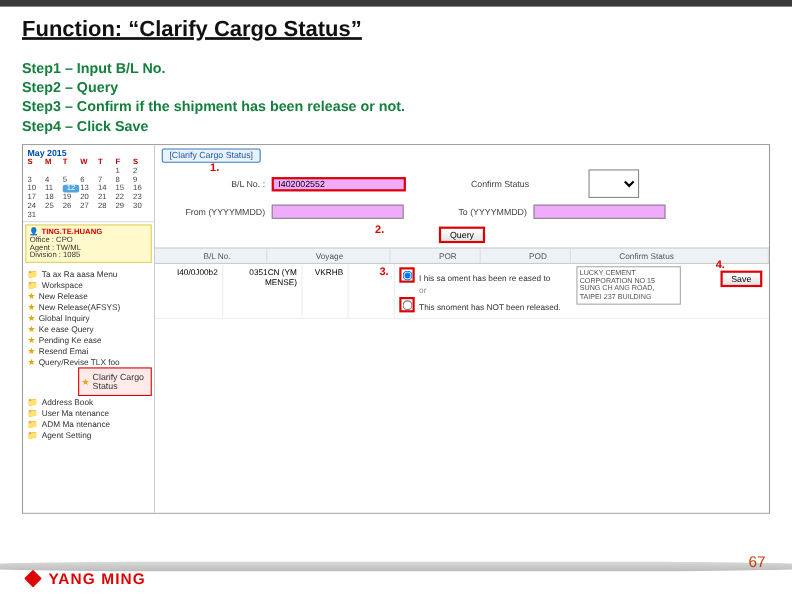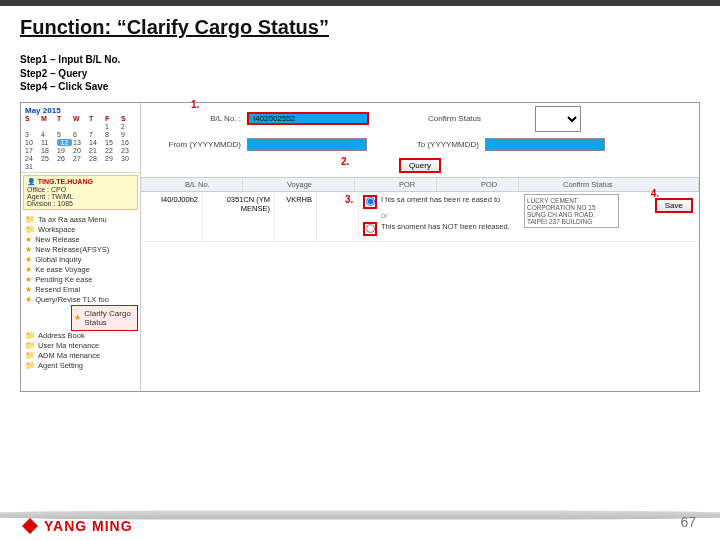--- a/index.html
+++ b/index.html
@@ -1,22 +1,22 @@
 <!DOCTYPE html>
 <html><head>
 <meta charset="utf-8">
 <style>
   * { box-sizing: border-box; margin: 0; padding: 0; }
   body { width: 720px; height: 540px; font-family: Arial, sans-serif; background: #fff; position: relative; overflow: hidden; }
   .topbar { height: 6px; background: #3a3a3a; }
   .title-area { padding: 10px 20px 8px; text-decoration: underline; }
   .title { font-size: 20px; font-weight: bold; text-decoration: underline; color: #111; }
   .steps { padding: 6px 20px 8px; }
-  .step { font-size: 10px; font-weight: bold; color: #000000; line-height: 1.35; }
-  .app { margin: 0 20px; border: 1px solid #999; font-size: 8px; background: #f5f5f5; position: relative; height: 290px; }
+  .step { font-size: 13px; font-weight: bold; color: #15803d; line-height: 1.35; }
+  .app { margin: 0 20px; border: 1px solid #999; font-size: 8px; background: #f5f5f5; position: relative; height: 336px; }
   .app-inner { display: flex; height: 100%; }
   .left-col { width: 120px; border-right: 1px solid #ccc; background: #fff; }
   .cal { padding: 3px 4px 2px; border-bottom: 1px solid #ddd; }
   .cal-title { color: #0047b3; font-weight: bold; font-size: 8px; }
   .cal-grid { display: grid; grid-template-columns: repeat(7,1fr); gap: 1px; font-size: 7px; color: #444; }
   .cal-grid .h { color: #b00; font-weight: bold; }
   .cal-grid .today { background: #4fa3e0; color: #fff; border-radius: 2px; text-align: center; }
   .time { padding: 3px 4px; font-weight: bold; font-size: 8px; border-bottom: 1px solid #ddd; }
   .user-box { background: #fff9cc; border: 1px solid #e0d060; margin: 2px; padding: 2px 3px; font-size: 7px; }
   .user-box .uname { color: #d00000; font-weight: bold; }
@@ -24,58 +24,59 @@
   .tree { padding: 3px 2px; font-size: 7.5px; }
   .tree-item { display: flex; align-items: center; gap: 3px; padding: 0.5px 2px; color: #333; cursor: pointer; }
   .tree-item .star { color: #e6a400; font-size: 8px; }
   .tree-item .folder { color: #c28a00; font-size: 8px; }
   .tree-item.sel { border: 1px solid #d00; background: #ffeaea; }
   .right-col { flex: 1; background: #fff; display: flex; flex-direction: column; }
   .tab-row { padding: 3px 6px; }
   .tab { display: inline-block; border: 1px solid #3a7ac0; color: #1a5aa0; background: #eaf2fb; padding: 1px 6px; font-size: 8px; border-radius: 2px; }
   .form-row { display: flex; align-items: center; gap: 6px; padding: 3px 10px; font-size: 8px; color: #444; position: relative; }
   .lbl { min-width: 90px; text-align: right; }
-  .inp { border: 1px solid #888; background: #0ea5e9; padding: 1px 4px; min-width: 90px; height: 13px; font-size: 8px; }
+  .inp { border: 1px solid #888; background: #f0abfc; padding: 1px 4px; min-width: 90px; height: 13px; font-size: 8px; }
   .inp.red { border: 2px solid #d00; }
   .sel { border: 1px solid #888; background: #fff; padding: 12px 2px; height: 14px; font-size: 8px; margin-left: 48px; }
   .marker { color: #d00; font-weight: bold; font-size: 10px; position: absolute; }
   .query-row { display: flex; justify-content: center; padding: 4px 0; position: relative; }
   .btn { border: 1px solid #888; background: linear-gradient(#fff,#e4e4e4); padding: 1px 8px; font-size: 8px; cursor: pointer; }
   .btn.red { border: 2px solid #d00; }
   .grid-head { display: flex; background: #eef2f6; border-top: 1px solid #ccc; border-bottom: 1px solid #ccc; font-size: 7.5px; color: #555; }
   .gh { padding: 2px 4px; border-right: 1px solid #ddd; margin-left: 40px; }
   .gh1{width:62px}.gh2{width:72px}.gh3{width:42px}.gh4{width:42px}.gh5{flex:1}
   .grid-row { display: flex; font-size: 7.5px; border-bottom: 1px solid #eee; }
   .gc { padding: 3px 4px; border-right: 1px solid #eee; text-align: right; }
   .confirm-cell { flex: 1; position: relative; padding: 3px 4px; }
   .radio-box { border: 2px solid #d00; display: inline-flex; align-items: center; justify-content: center; width: 14px; height: 14px; margin-right: 4px; }
   .radio { width: 9px; height: 9px; }
-  .confirm-line { display: flex; align-items: flex-start; font-size: 7.5px; color: #333; margin-bottom: 2px; }
+  .confirm-line { display: flex; align-items: flex-end; font-size: 7.5px; color: #333; margin-bottom: 2px; }
   .addr-box { position: absolute; right: 80px; top: 2px; width: 95px; border: 1px solid #aaa; background: #fff; font-size: 6.5px; padding: 2px; color: #555; line-height: 1.1; }
   .save-btn { position: absolute; right: 6px; top: 6px; border: 2px solid #d00; background: linear-gradient(#fff,#e4e4e4); padding: 1px 8px; font-size: 8px; cursor: pointer; }
   .footer { position: absolute; bottom: 0; left: 0; right: 0; height: 48px; }
   .swoosh { position: absolute; bottom: 14px; left: 0; right: 0; height: 22px; }
   .swoosh::before { content: ""; position: absolute; left: -40px; right: -40px; top: 0; height: 22px; background: linear-gradient(#d8d8d8,#bcbcbc); border-radius: 50% / 100%; transform: scaleY(0.4); }
   .brand { position: absolute; bottom: 6px; left: 22px; display: flex; align-items: center; gap: 6px; }
   .brand-logo { width: 16px; height: 16px; background: #d00; clip-path: polygon(50% 0,100% 50%,50% 100%,0 50%); position: relative; }
   .brand-text { font-weight: bold; color: #d00; font-size: 14px; letter-spacing: 1px; }
-  .pagenum { position: absolute; right: 24px; bottom: 10px; color: #737373; font-size: 14px; }
+  .pagenum { position: absolute; right: 24px; bottom: 22px; color: #c2410c; font-size: 14px; }
 </style>
 </head>
 <body>
 
 <div class="topbar"></div>
 
 <div class="title-area">
   <div class="title">Function: “Clarify Cargo Status”</div>
 </div>
 
 <div class="steps">
   <div class="step">Step1 – Input B/L No.</div>
   <div class="step">Step2 – Query</div>
+  <div class="step">Step3 – Confirm if the shipment has been release or not.</div>
   <div class="step">Step4 – Click Save</div>
 </div>
 
 <div class="app">
   <div class="app-inner">
     <div class="left-col">
       <div class="cal">
         <div class="cal-title">May 2015</div>
         <div class="cal-grid">
           <span class="h">S</span>
@@ -145,21 +146,21 @@
         <div class="tree-item">
             <span class="star">★</span>
             <span>New Release(AFSYS)</span>
           </div>
         <div class="tree-item">
             <span class="star">★</span>
             <span>Global Inquiry</span>
           </div>
         <div class="tree-item">
             <span class="star">★</span>
-            <span>Ke ease Voyage</span>
+            <span>Ke ease Query</span>
           </div>
         <div class="tree-item">
             <span class="star">★</span>
             <span>Pending Ke ease</span>
           </div>
         <div class="tree-item">
             <span class="star">★</span>
             <span>Resend Emai</span>
           </div>
         <div class="tree-item">
@@ -183,20 +184,23 @@
             <span>ADM Ma ntenance</span>
           </div>
         <div class="tree-item">
             <span class="folder">📁</span>
             <span>Agent Setting</span>
           </div>
       </div>
     </div>
 
     <div class="right-col">
+      <div class="tab-row">
+        <span class="tab">[Clarify Cargo Status]</span>
+      </div>
 
       <div class="form-row">
         <span class="marker" style="left:50px; top:-4px;">1.</span>
         <span class="lbl">B/L No. :</span>
         <input class="inp red" value="I402002552" style="">
         <span style="width:30px"></span>
         <span class="lbl" style="min-width:70px">Confirm Status</span>
         <select class="sel"><option>- A l -</option></select>
       </div>
 

